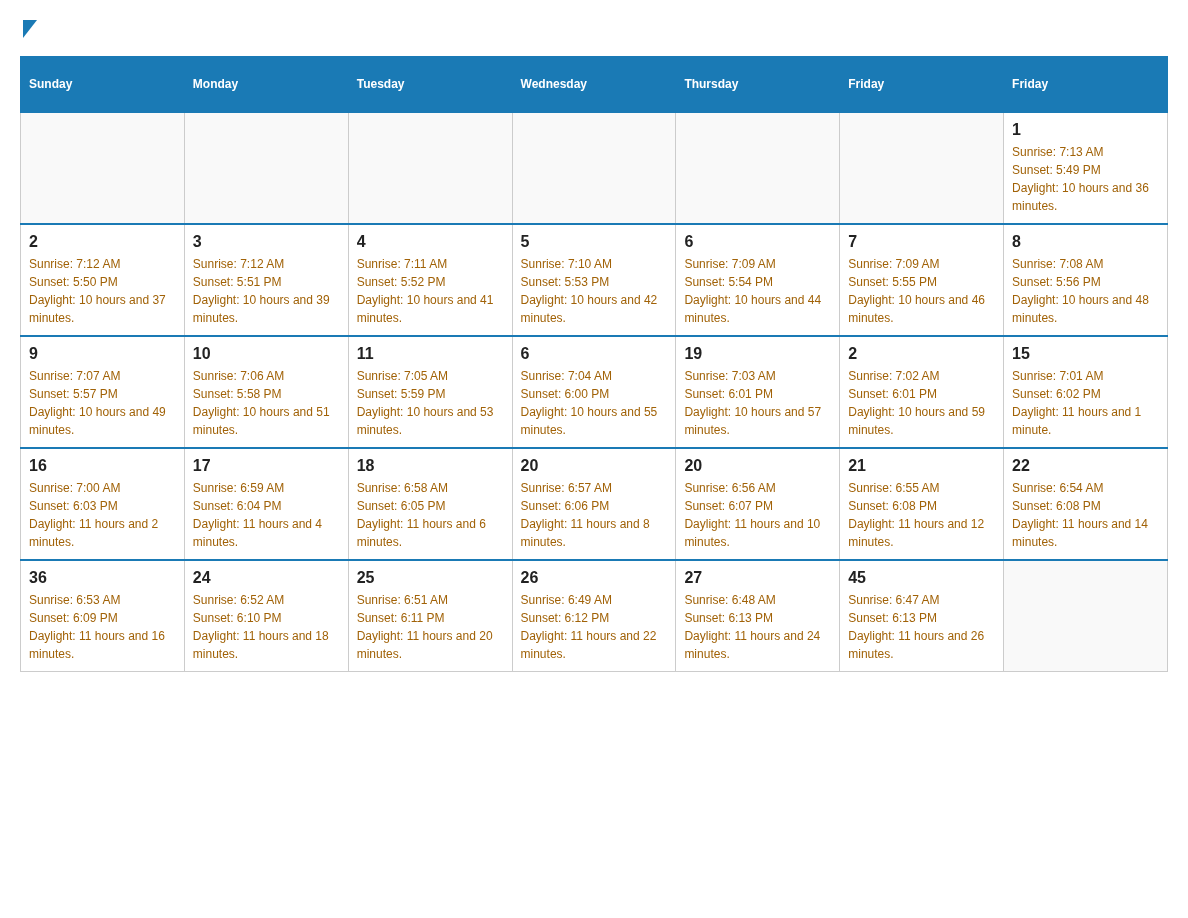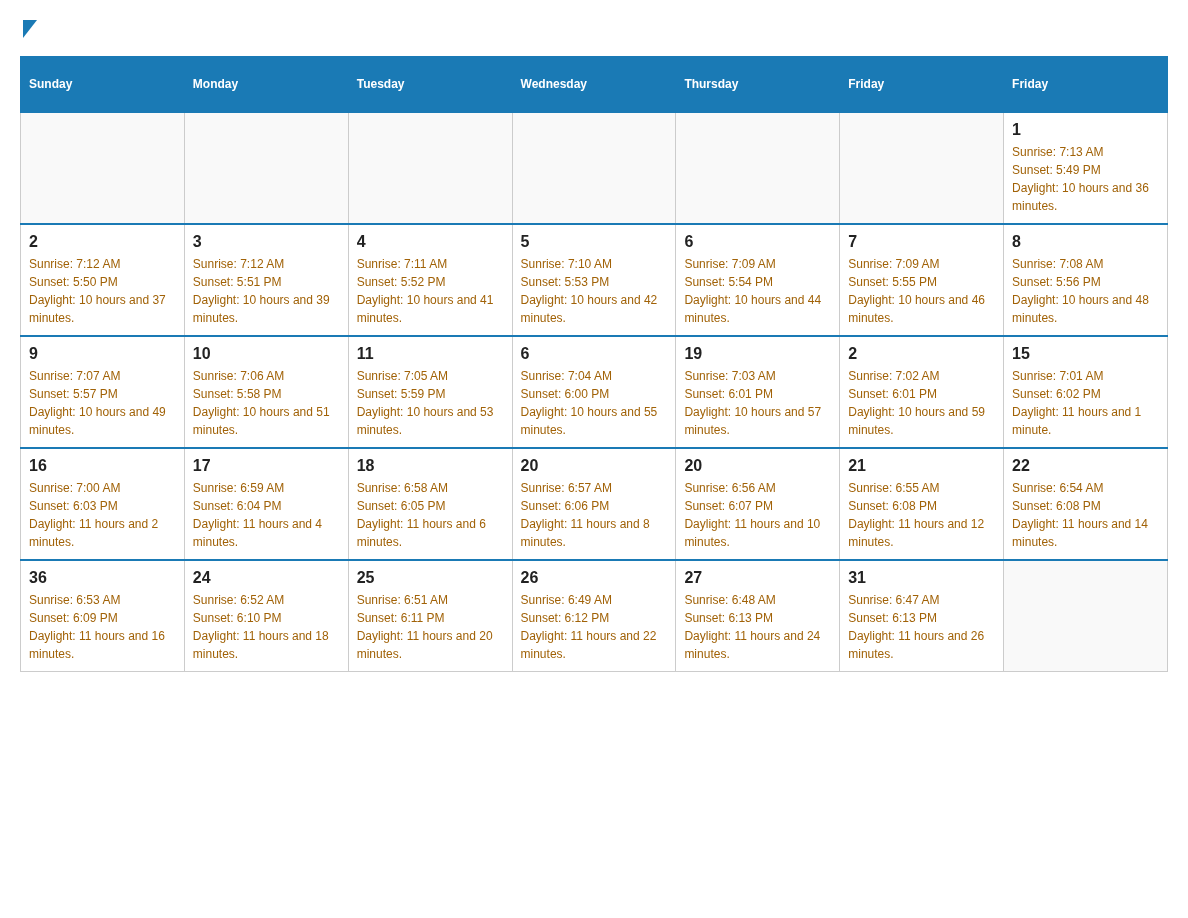--- a/index.html
+++ b/index.html
@@ -246,19 +246,19 @@
         </td>
         <td>
           <div class="day-number">26</div>
           <div class="day-info">Sunrise: 6:49 AM<br>Sunset: 6:12 PM<br>Daylight: 11 hours and 22 minutes.</div>
         </td>
         <td>
           <div class="day-number">27</div>
           <div class="day-info">Sunrise: 6:48 AM<br>Sunset: 6:13 PM<br>Daylight: 11 hours and 24 minutes.</div>
         </td>
         <td>
-          <div class="day-number">31</div>
+          <div class="day-number">45</div>
           <div class="day-info">Sunrise: 6:47 AM<br>Sunset: 6:13 PM<br>Daylight: 11 hours and 26 minutes.</div>
         </td>
         <td class="empty-cell"></td>
       </tr>
     </tbody>
 </table>
 
 </body></html>

